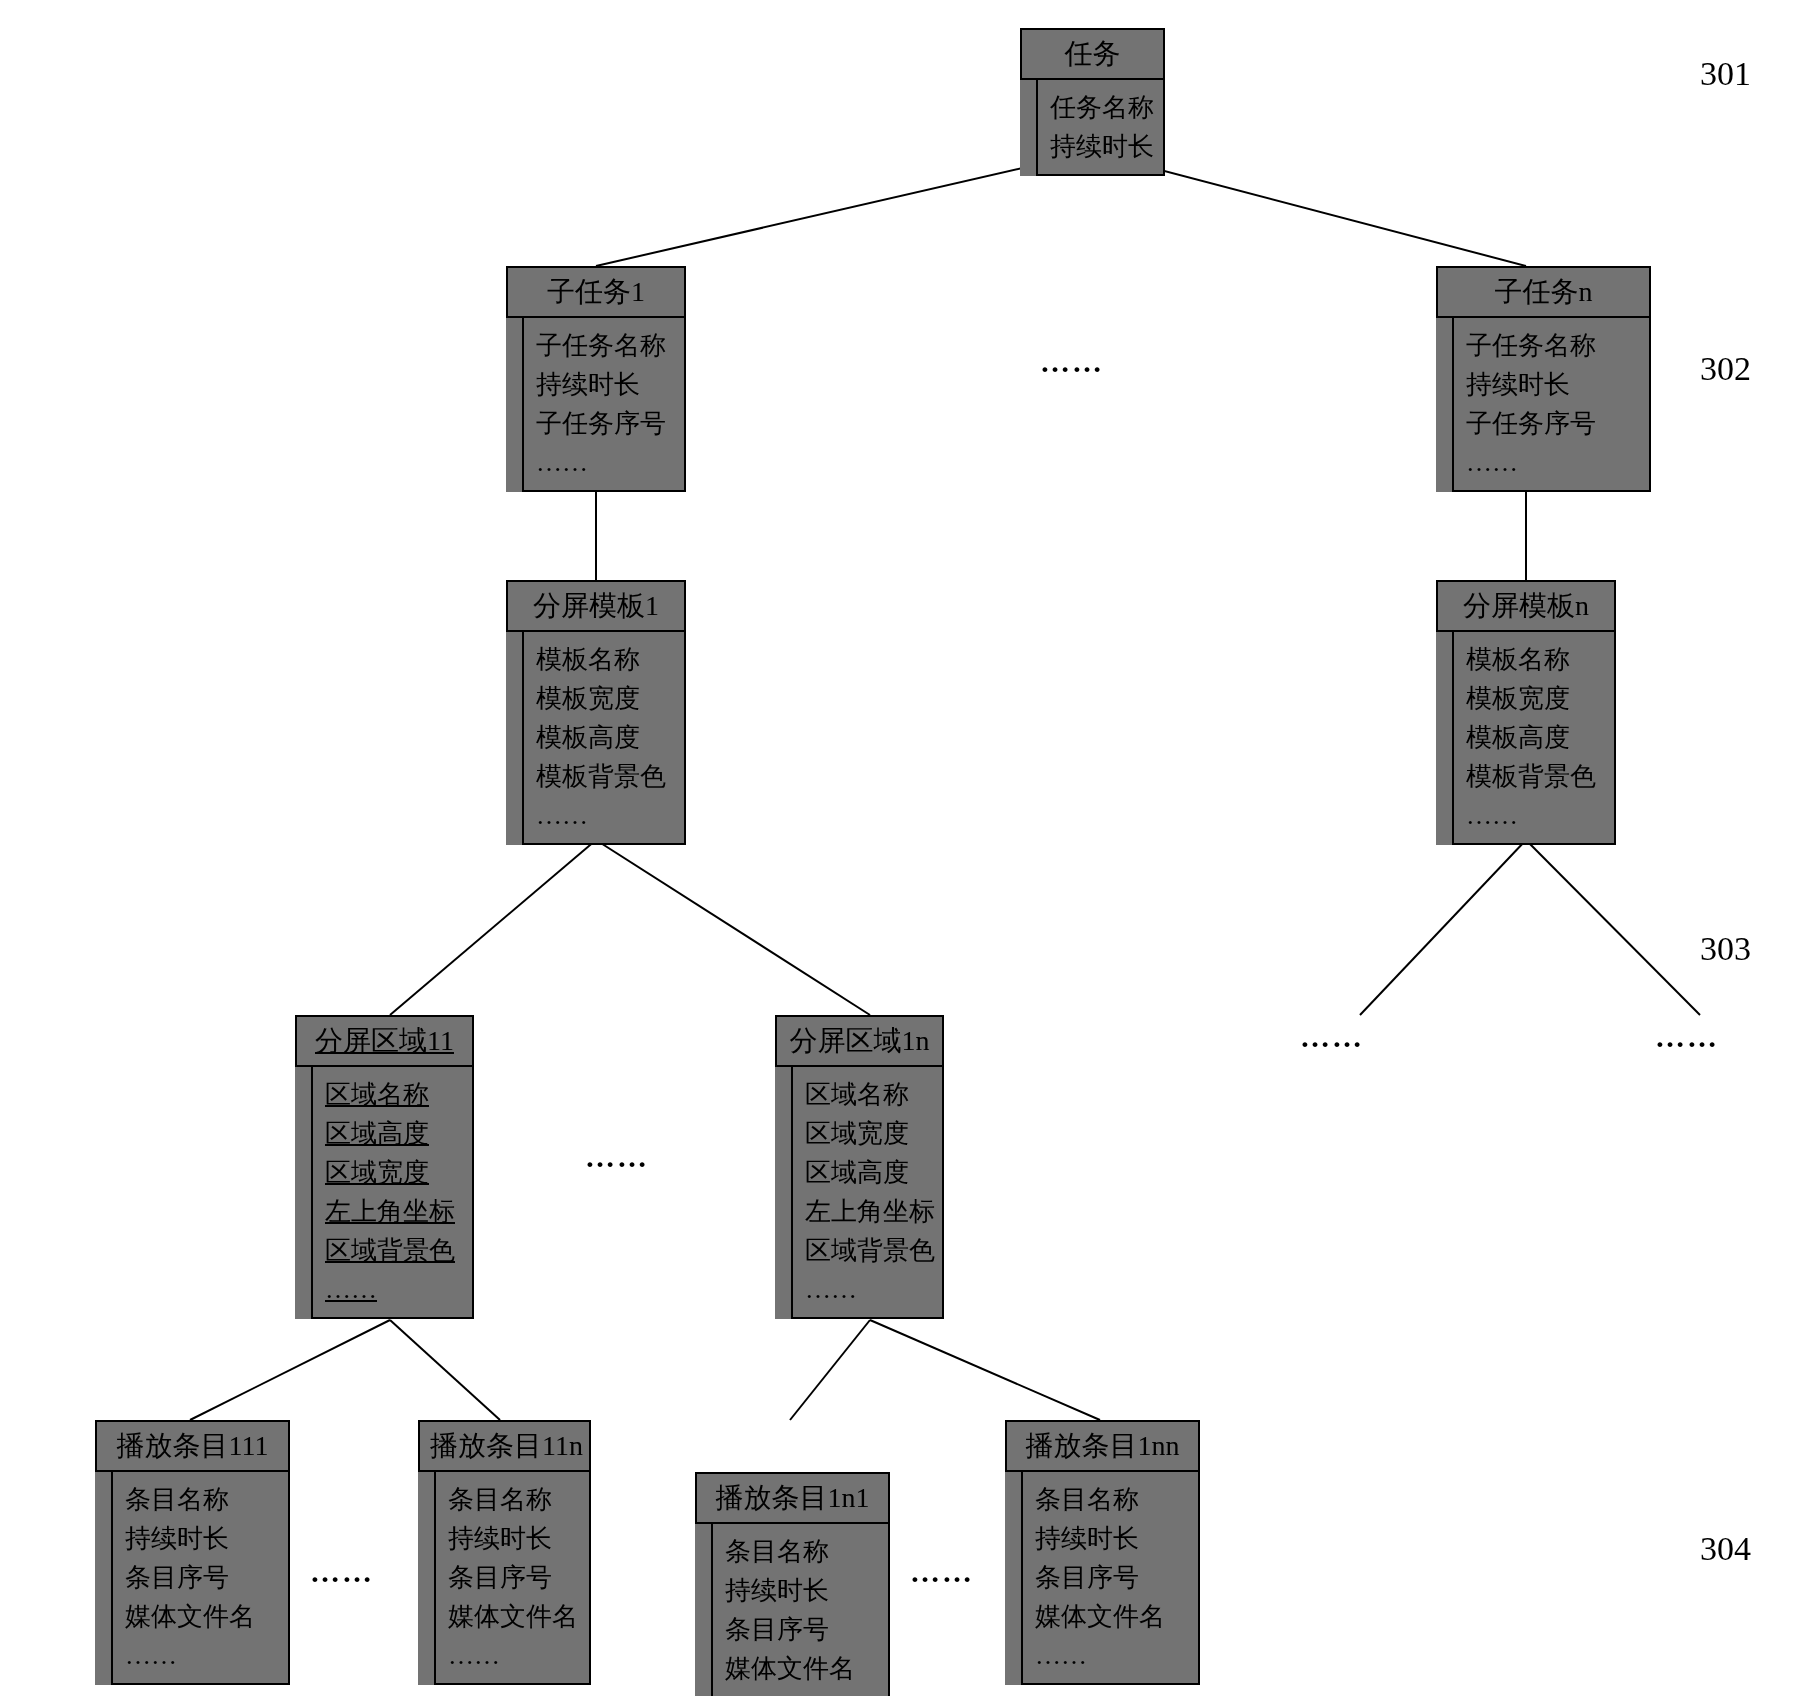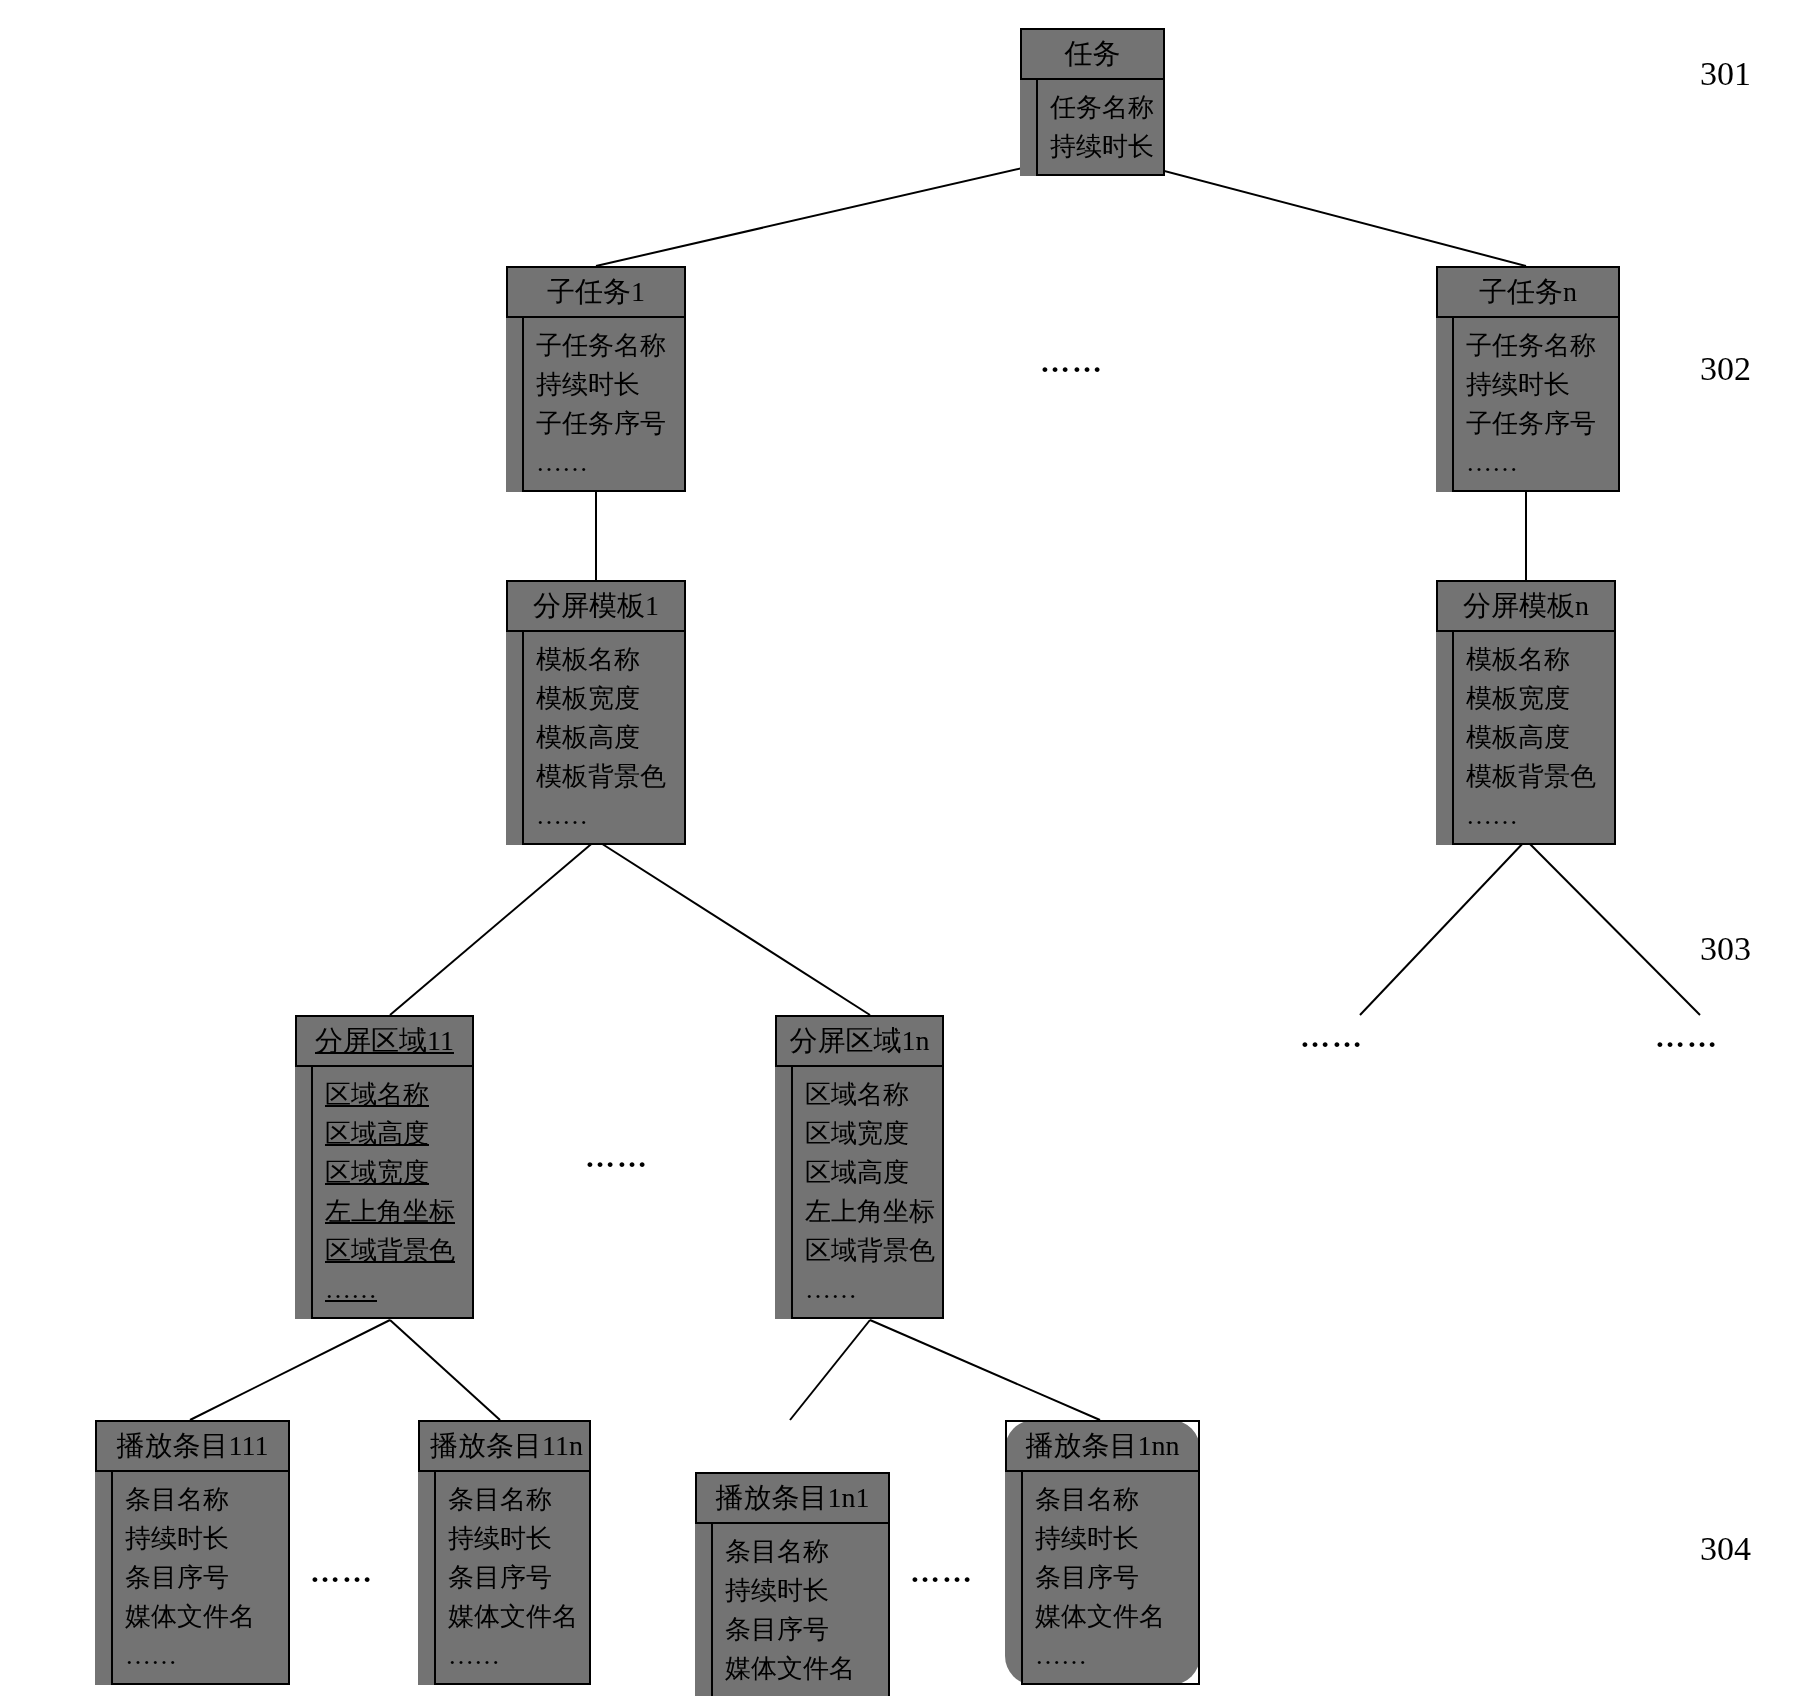--- a/index.html
+++ b/index.html
@@ -105,21 +105,21 @@
   <div class="node-body">
     <div>子任务名称</div>
     <div>持续时长</div>
     <div>子任务序号</div>
     <div>……</div>
   </div>
 </div>
 
 <div class="dots" style="left:1040px; top:345px;">……</div>
 
-<div class="node" style="left:1436px; top:266px; width:184px;">
+<div class="node" style="left:1436px; top:266px; width:215px;">
   <div class="node-title">子任务n</div>
   <div class="node-body">
     <div>子任务名称</div>
     <div>持续时长</div>
     <div>子任务序号</div>
     <div>……</div>
   </div>
 </div>
 
 <div class="node" style="left:506px; top:580px; width:180px;">
@@ -203,21 +203,21 @@
     <div>条目名称</div>
     <div>持续时长</div>
     <div>条目序号</div>
     <div>媒体文件名</div>
     <div>……</div>
   </div>
 </div>
 
 <div class="dots" style="left:910px; top:1555px;">……</div>
 
-<div class="node" style="left:1005px; top:1420px; width:195px;border-radius:29px;">
+<div class="node" style="left:1005px; top:1420px; width:195px;">
   <div class="node-title">播放条目1nn</div>
   <div class="node-body">
     <div>条目名称</div>
     <div>持续时长</div>
     <div>条目序号</div>
     <div>媒体文件名</div>
     <div>……</div>
   </div>
 </div>
 

